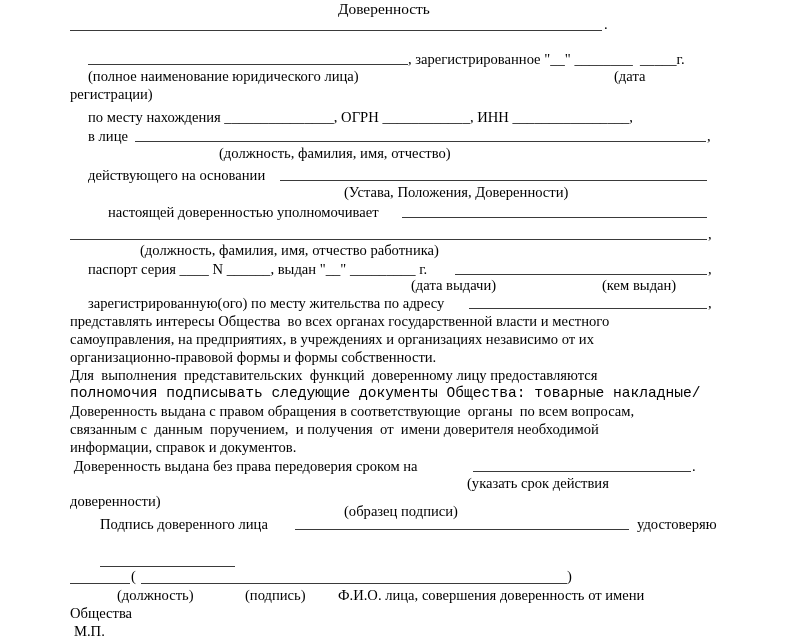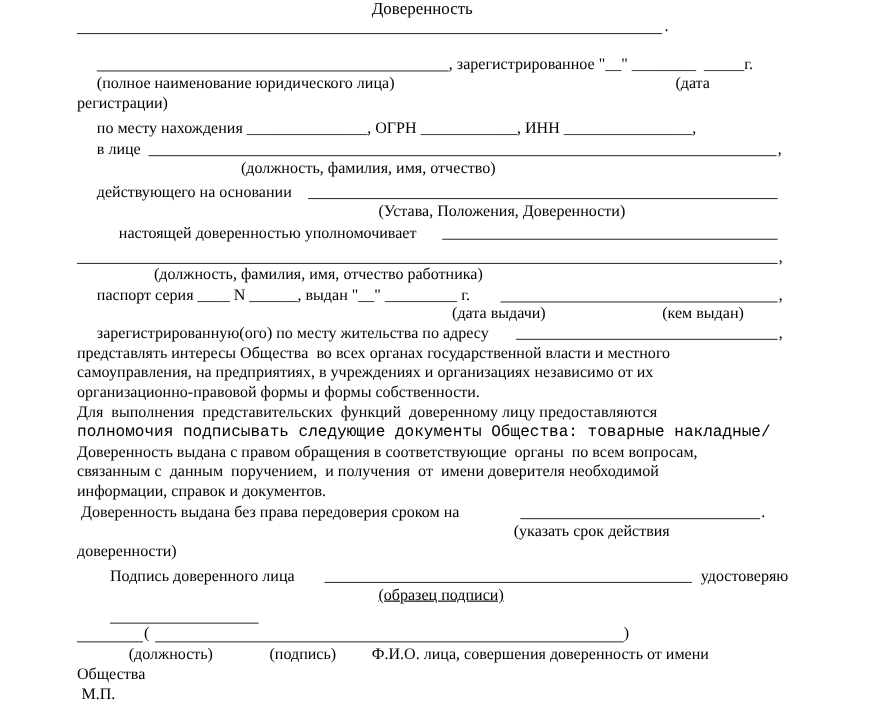--- a/index.html
+++ b/index.html
@@ -95,21 +95,21 @@
 
   <div class="t" style="left:70px; top:459px;"> Доверенность выдана без права передоверия сроком на</div>
   <div class="rule" style="left:473px; top:471px; width:218px;"></div>
   <div class="t" style="left:692px; top:459px;">.</div>
   <div class="t" style="left:467px; top:476px;">(указать срок действия</div>
   <div class="t" style="left:70px; top:494px;">доверенности)</div>
 
   <div class="t" style="left:100px; top:517px;">Подпись доверенного лица</div>
   <div class="rule" style="left:295px; top:529px; width:334px;"></div>
   <div class="t" style="left:637px; top:517px;">удостоверяю</div>
-  <div class="t" style="left:344px; top:534px;text-decoration:underline;">(образец подписи)</div>
+  <div class="t" style="left:344px; top:504px;">(образец подписи)</div>
 
   <div class="rule" style="left:100px; top:566px; width:135px;"></div>
 
   <div class="rule" style="left:70px; top:583px; width:60px;"></div>
   <div class="t" style="left:131px; top:569px;">(</div>
   <div class="rule" style="left:141px; top:583px; width:426px;"></div>
   <div class="t" style="left:567px; top:569px;">)</div>
 
   <div class="t" style="left:117px; top:588px;">(должность)</div>
   <div class="t" style="left:245px; top:588px;">(подпись)</div>

